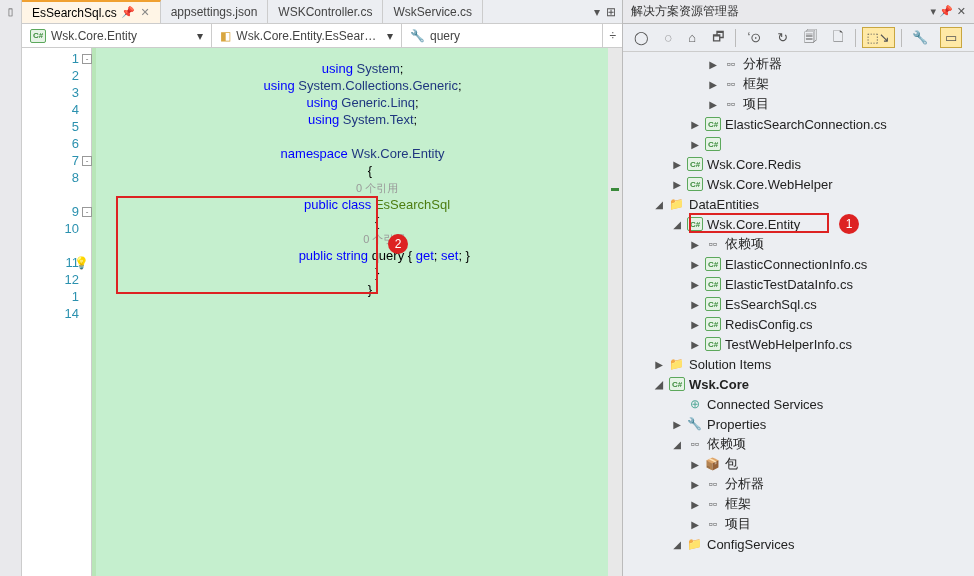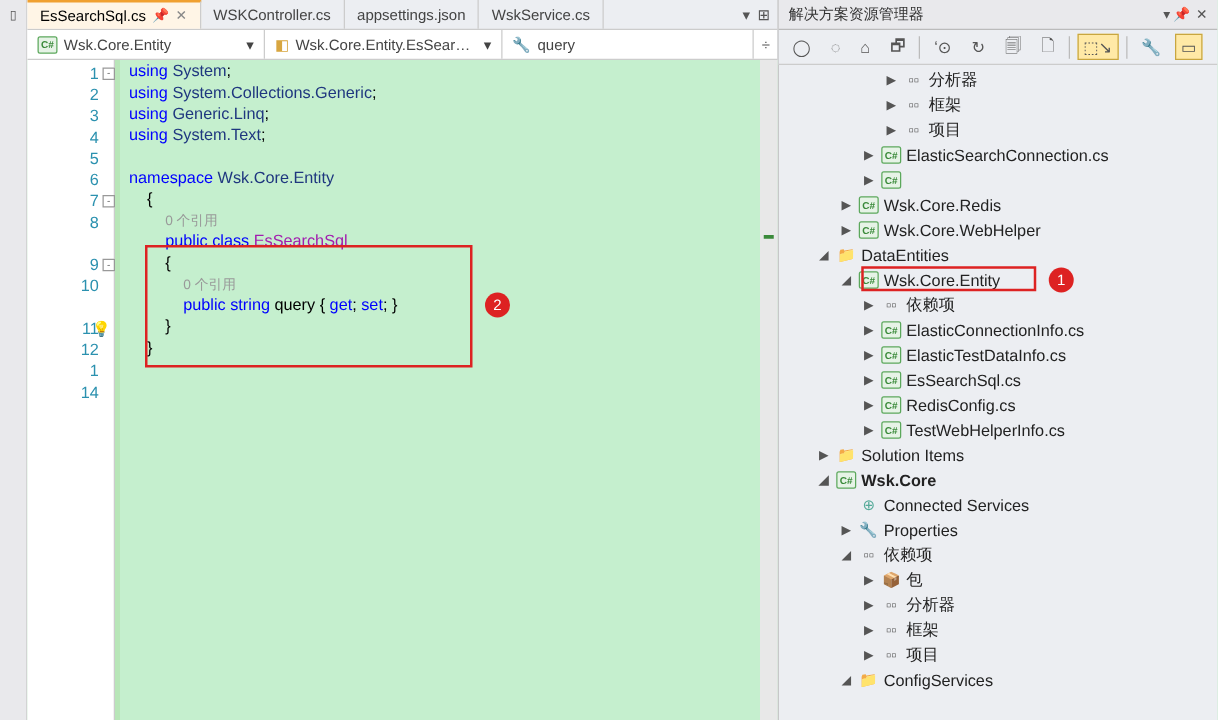--- a/index.html
+++ b/index.html
@@ -22,26 +22,26 @@
 .navbar { height: 24px; display: flex; align-items: stretch; border-bottom: 1px solid #ccc; background: #fff; font-size: 12px; }
 .navcell { display: flex; align-items: center; padding: 0 8px; border-right: 1px solid #ccc; color: #444; gap: 5px; }
 .navbar-right { margin-left: auto; display: flex; align-items: center; padding: 0 6px; color: #555; }
 
 
 .code-wrap { flex: 1; display: flex; background: #c5efce; font-family: Consolas, monospace; font-size: 13px; position: relative; }
 .gutter { width: 70px; background: #fff; border-right: 1px solid #ccc; display: flex; flex-direction: column; padding-top: 2px; }
 .gline { height: 17px; display: flex; align-items: center; justify-content: flex-end; padding-right: 12px; color: #2b91af; position: relative; }
 .gline .fold { position: absolute; right: -1px; width: 10px; height: 10px; border: 1px solid #999; background: #fff; font-size: 8px; line-height: 8px; text-align: center; color: #666; }
 .gline .bulb { position: absolute; left: 52px; color: #d8a600; font-size: 12px; }
-.code { flex: 1; padding: 1px 0 0 4px; position: relative; }
+.code { flex: 1; padding: 13px 0 0 4px; position: relative; text-align: center; }
 .cline { height: 17px; white-space: pre; }
 .code .ref { color: #999; font-size: 11px; margin-top: 13px; }
 .kw { color: #0000ff; }
 .ns { color: #1f377f; }
-.cls { color: #a21caf; }
+.cls { color: #4d7c0f; }
 .change-bar { position: absolute; left: 0; top: 0; width: 4px; background: #b8e6b8; height: 100%; }
 .scrollbar-v { position: absolute; right: 0; top: 0; width: 14px; height: 100%; background: #e8e8e8; }
 .scrollbar-v .marker { position: absolute; width: 8px; height: 3px; left: 3px; }
 
 
 .redbox { position: absolute; border: 2px solid #d22; }
 .badge { position: absolute; width: 20px; height: 20px; border-radius: 50%; background: #d22; color: #fff; font-size: 12px; display: flex; align-items: center; justify-content: center; }
 
 
 .sx { flex: 1; display: flex; flex-direction: column; background: #eceef2; border-left: 1px solid #bbb; }
@@ -74,24 +74,24 @@
 <div class="editor-col">
 
   <div class="tabs">
 
     <div class="tab active">
         <span>EsSearchSql.cs</span>
         <span class="close">📌</span>
         <span class="close">✕</span>
       </div>
       <div class="tab">
+        <span>appsettings.json</span>
+      </div>
+      <div class="tab">
         <span>WSKController.cs</span>
-      </div>
-      <div class="tab">
-        <span>appsettings.json</span>
       </div>
       <div class="tab">
         <span>WskService.cs</span>
       </div>
       <div class="tabs-right">
       <span>▾</span>
       <span>⊞</span>
     </div>
   </div>
 

